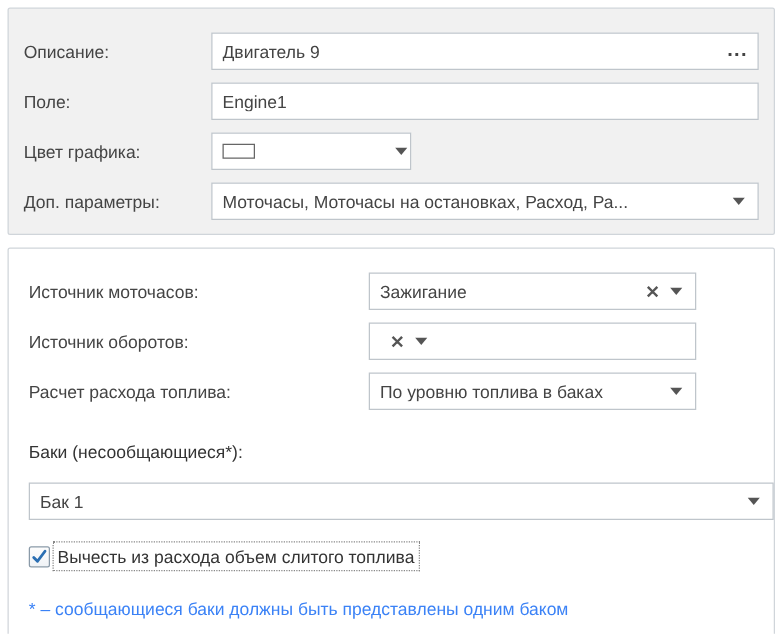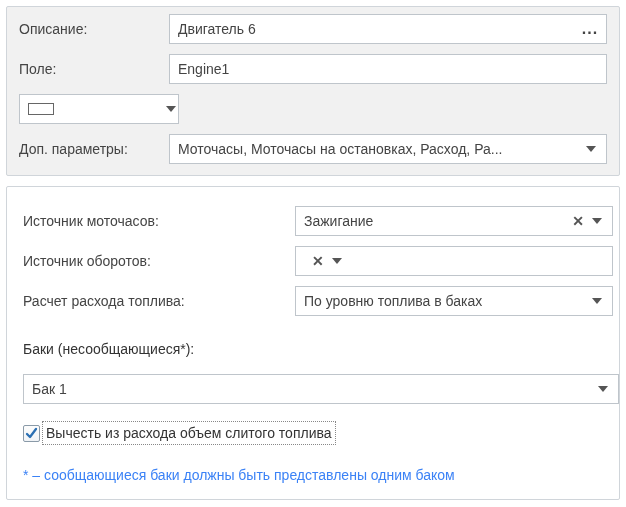--- a/index.html
+++ b/index.html
@@ -10,21 +10,21 @@
     color: #333;
     background: #fff;
     width: 626px;
     height: 507px;
     overflow: hidden;
   }
   .panel-top {
     background: #f1f1f1;
     border: 1px solid #d0d5da;
     border-radius: 2px;
-    padding: 4px 12px 8px 12px;
+    padding: 16px 12px 8px 12px;
     margin: 6px 6px 0 6px;
   }
   .panel-bottom {
     background: #fff;
     border: 1px solid #d0d5da;
     border-radius: 2px;
     padding: 16px 0 16px 16px;
     margin: 10px 6px 6px 6px;
   }
   .row {
@@ -96,21 +96,21 @@
   .color-swatch {
     display: inline-block;
     width: 26px;
     height: 12px;
     border: 1px solid #666;
     background: #fff;
     margin-right: 8px;
     flex-shrink: 0;
   }
   .combo-short { width: 160px; flex: none; gap: 48px; }
-  .combo-mid { width: 318px; flex: none; }
+  .combo-mid { width: 262px; flex: none; }
   .full-width-combo { width: 100%; justify-content: space-between; }
   .checkbox-row {
     display: flex;
     align-items: center;
     margin-top: 14px;
     gap: 2px;
   }
   .checkbox-box {
     width: 17px;
     height: 17px;
@@ -136,36 +136,37 @@
 </style>
 </head>
 <body>
 
 <div class="panel-top">
 
   <div class="row">
     <div class="lbl">Описание:</div>
     <div class="field">
       <div class="inputbox">
-        <span class="text">Двигатель 6</span>
+        <span class="text">Двигатель 9</span>
         <span class="ellipsis-btn">...</span>
       </div>
     </div>
   </div>
 
   <div class="row">
     <div class="lbl">Поле:</div>
     <div class="field">
       <div class="inputbox">
         <span class="text">Engine1</span>
       </div>
     </div>
   </div>
 
   <div class="row">
+    <div class="lbl">Цвет графика:</div>
     <div class="field">
       <div class="inputbox combo-short">
         <span class="color-swatch"></span>
         <span class="text">0; 0; 0; 0</span>
         <span class="dropdown-caret">
           <svg width="10" height="6" viewBox="0 0 10 6">
               <path d="M0 0 L5 6 L10 0 Z" fill="#555"></path>
             </svg>
         </span>
       </div>

